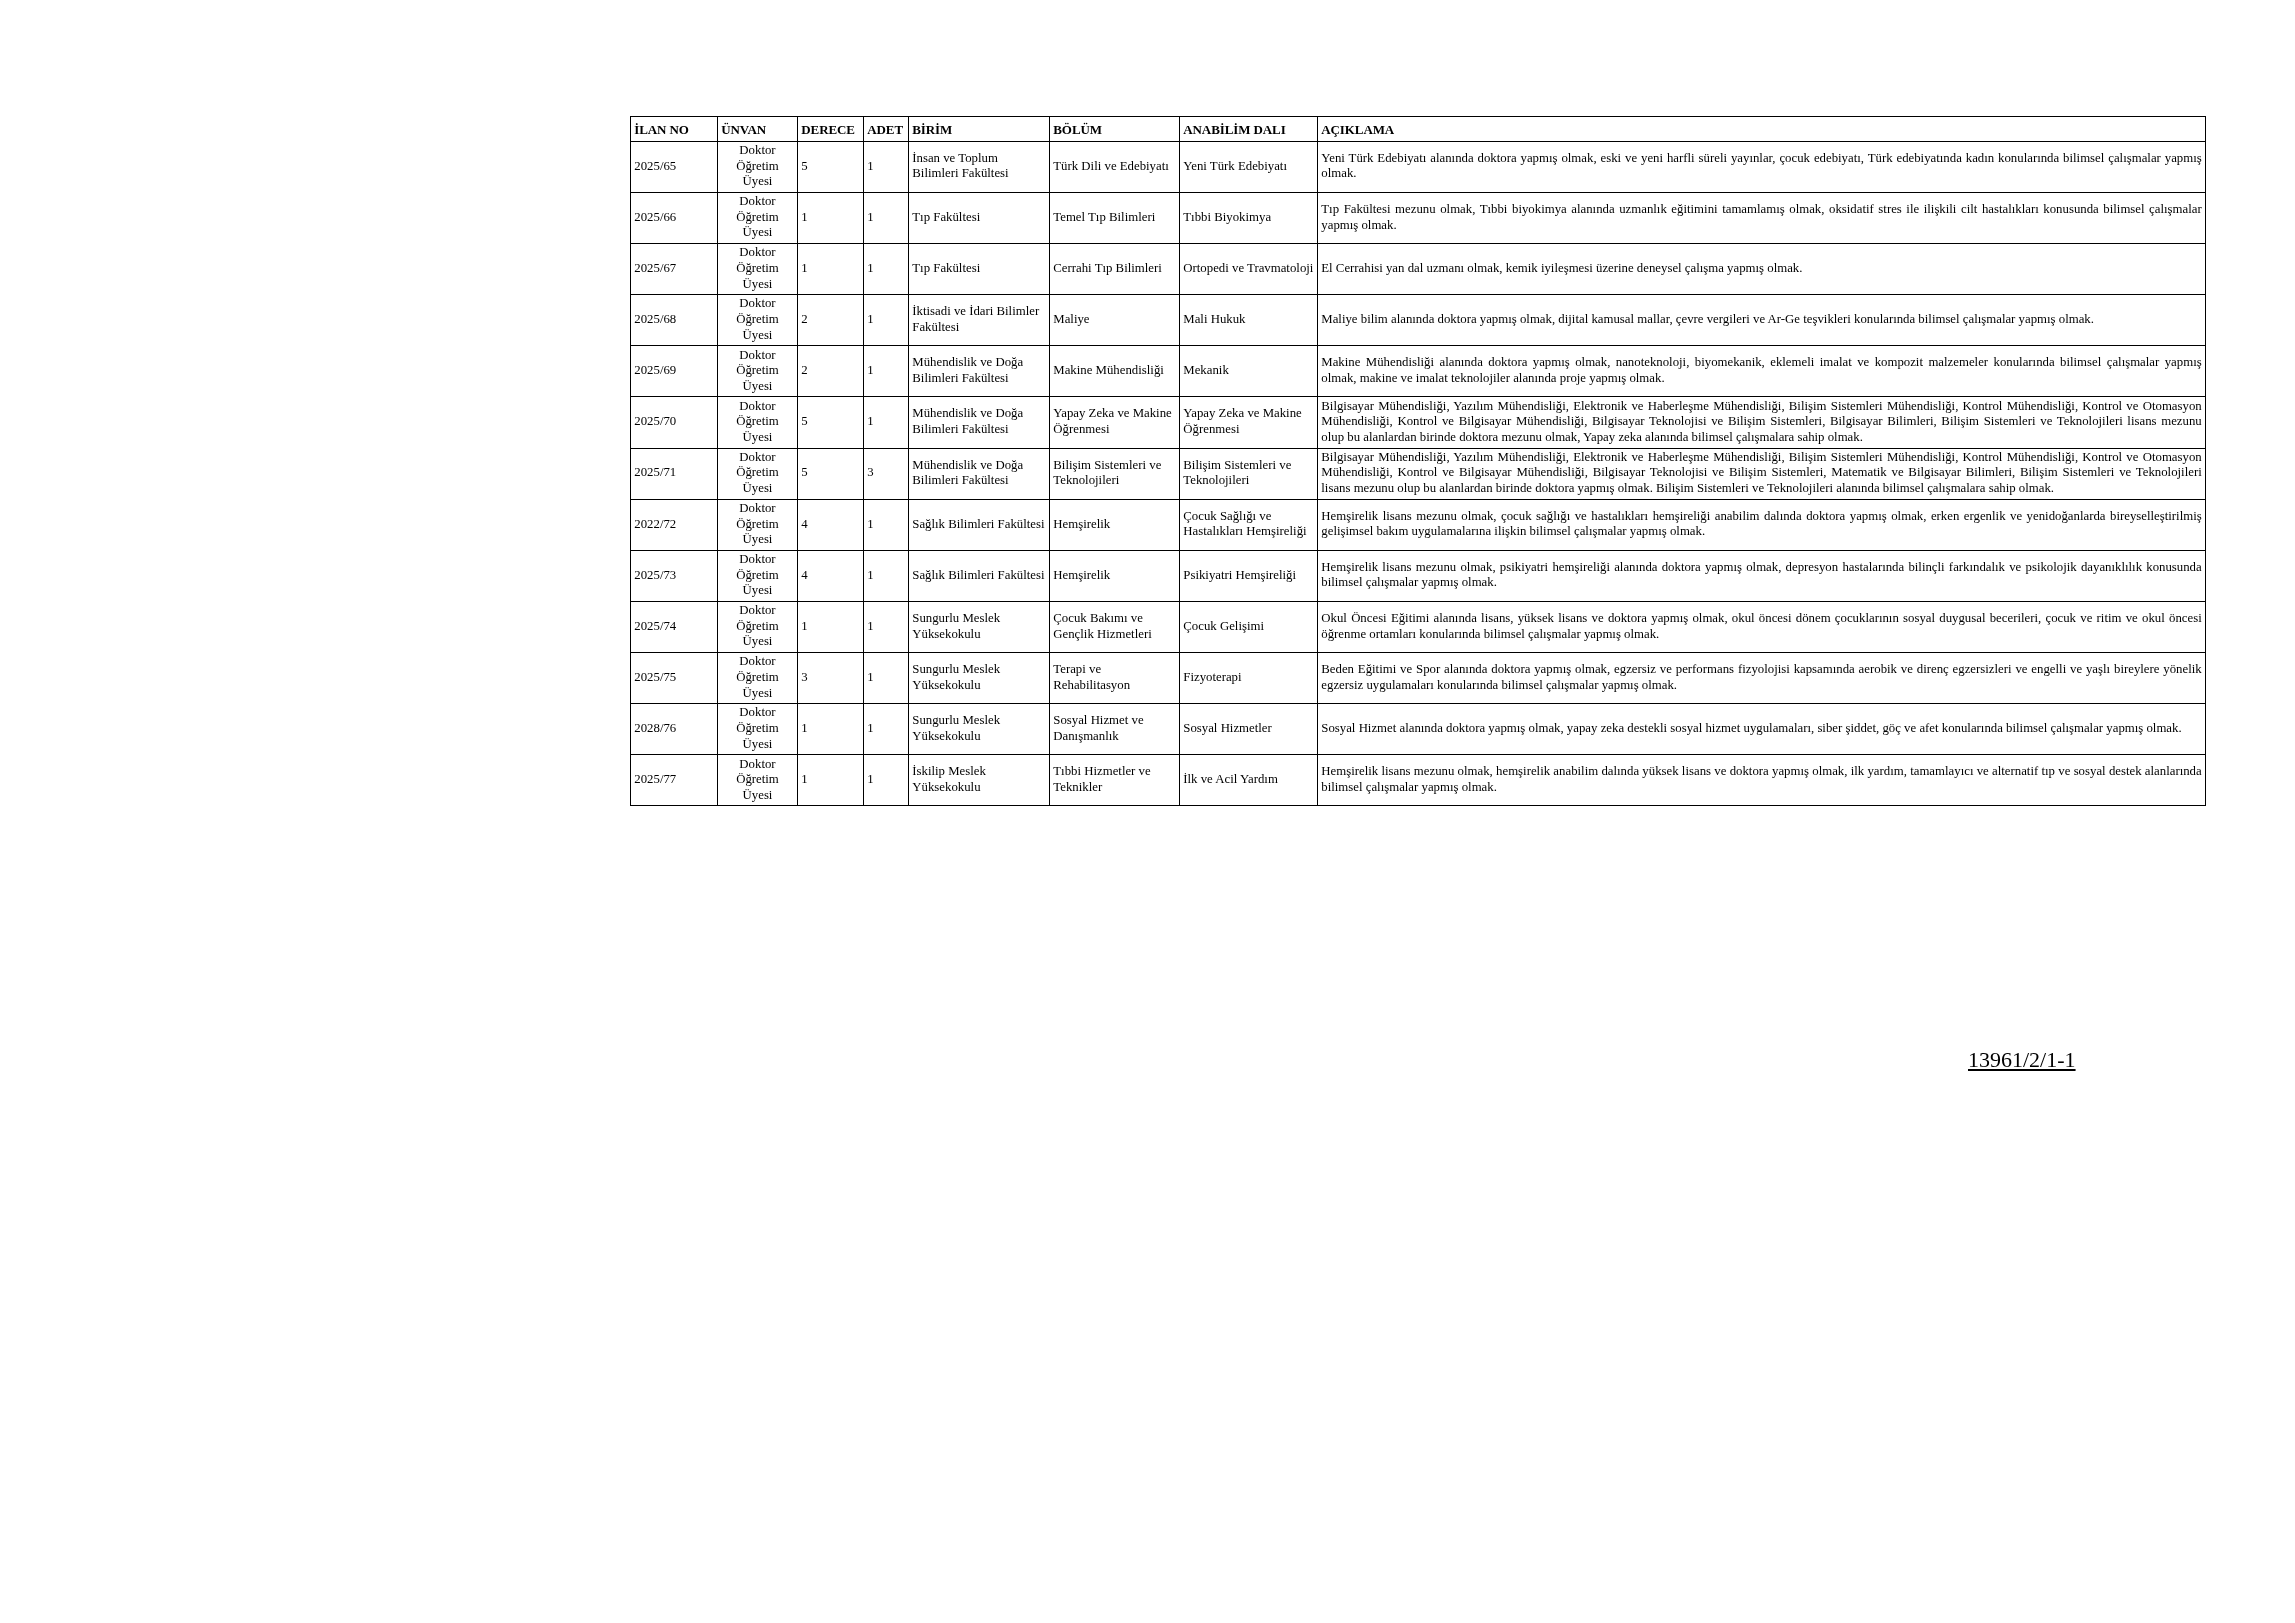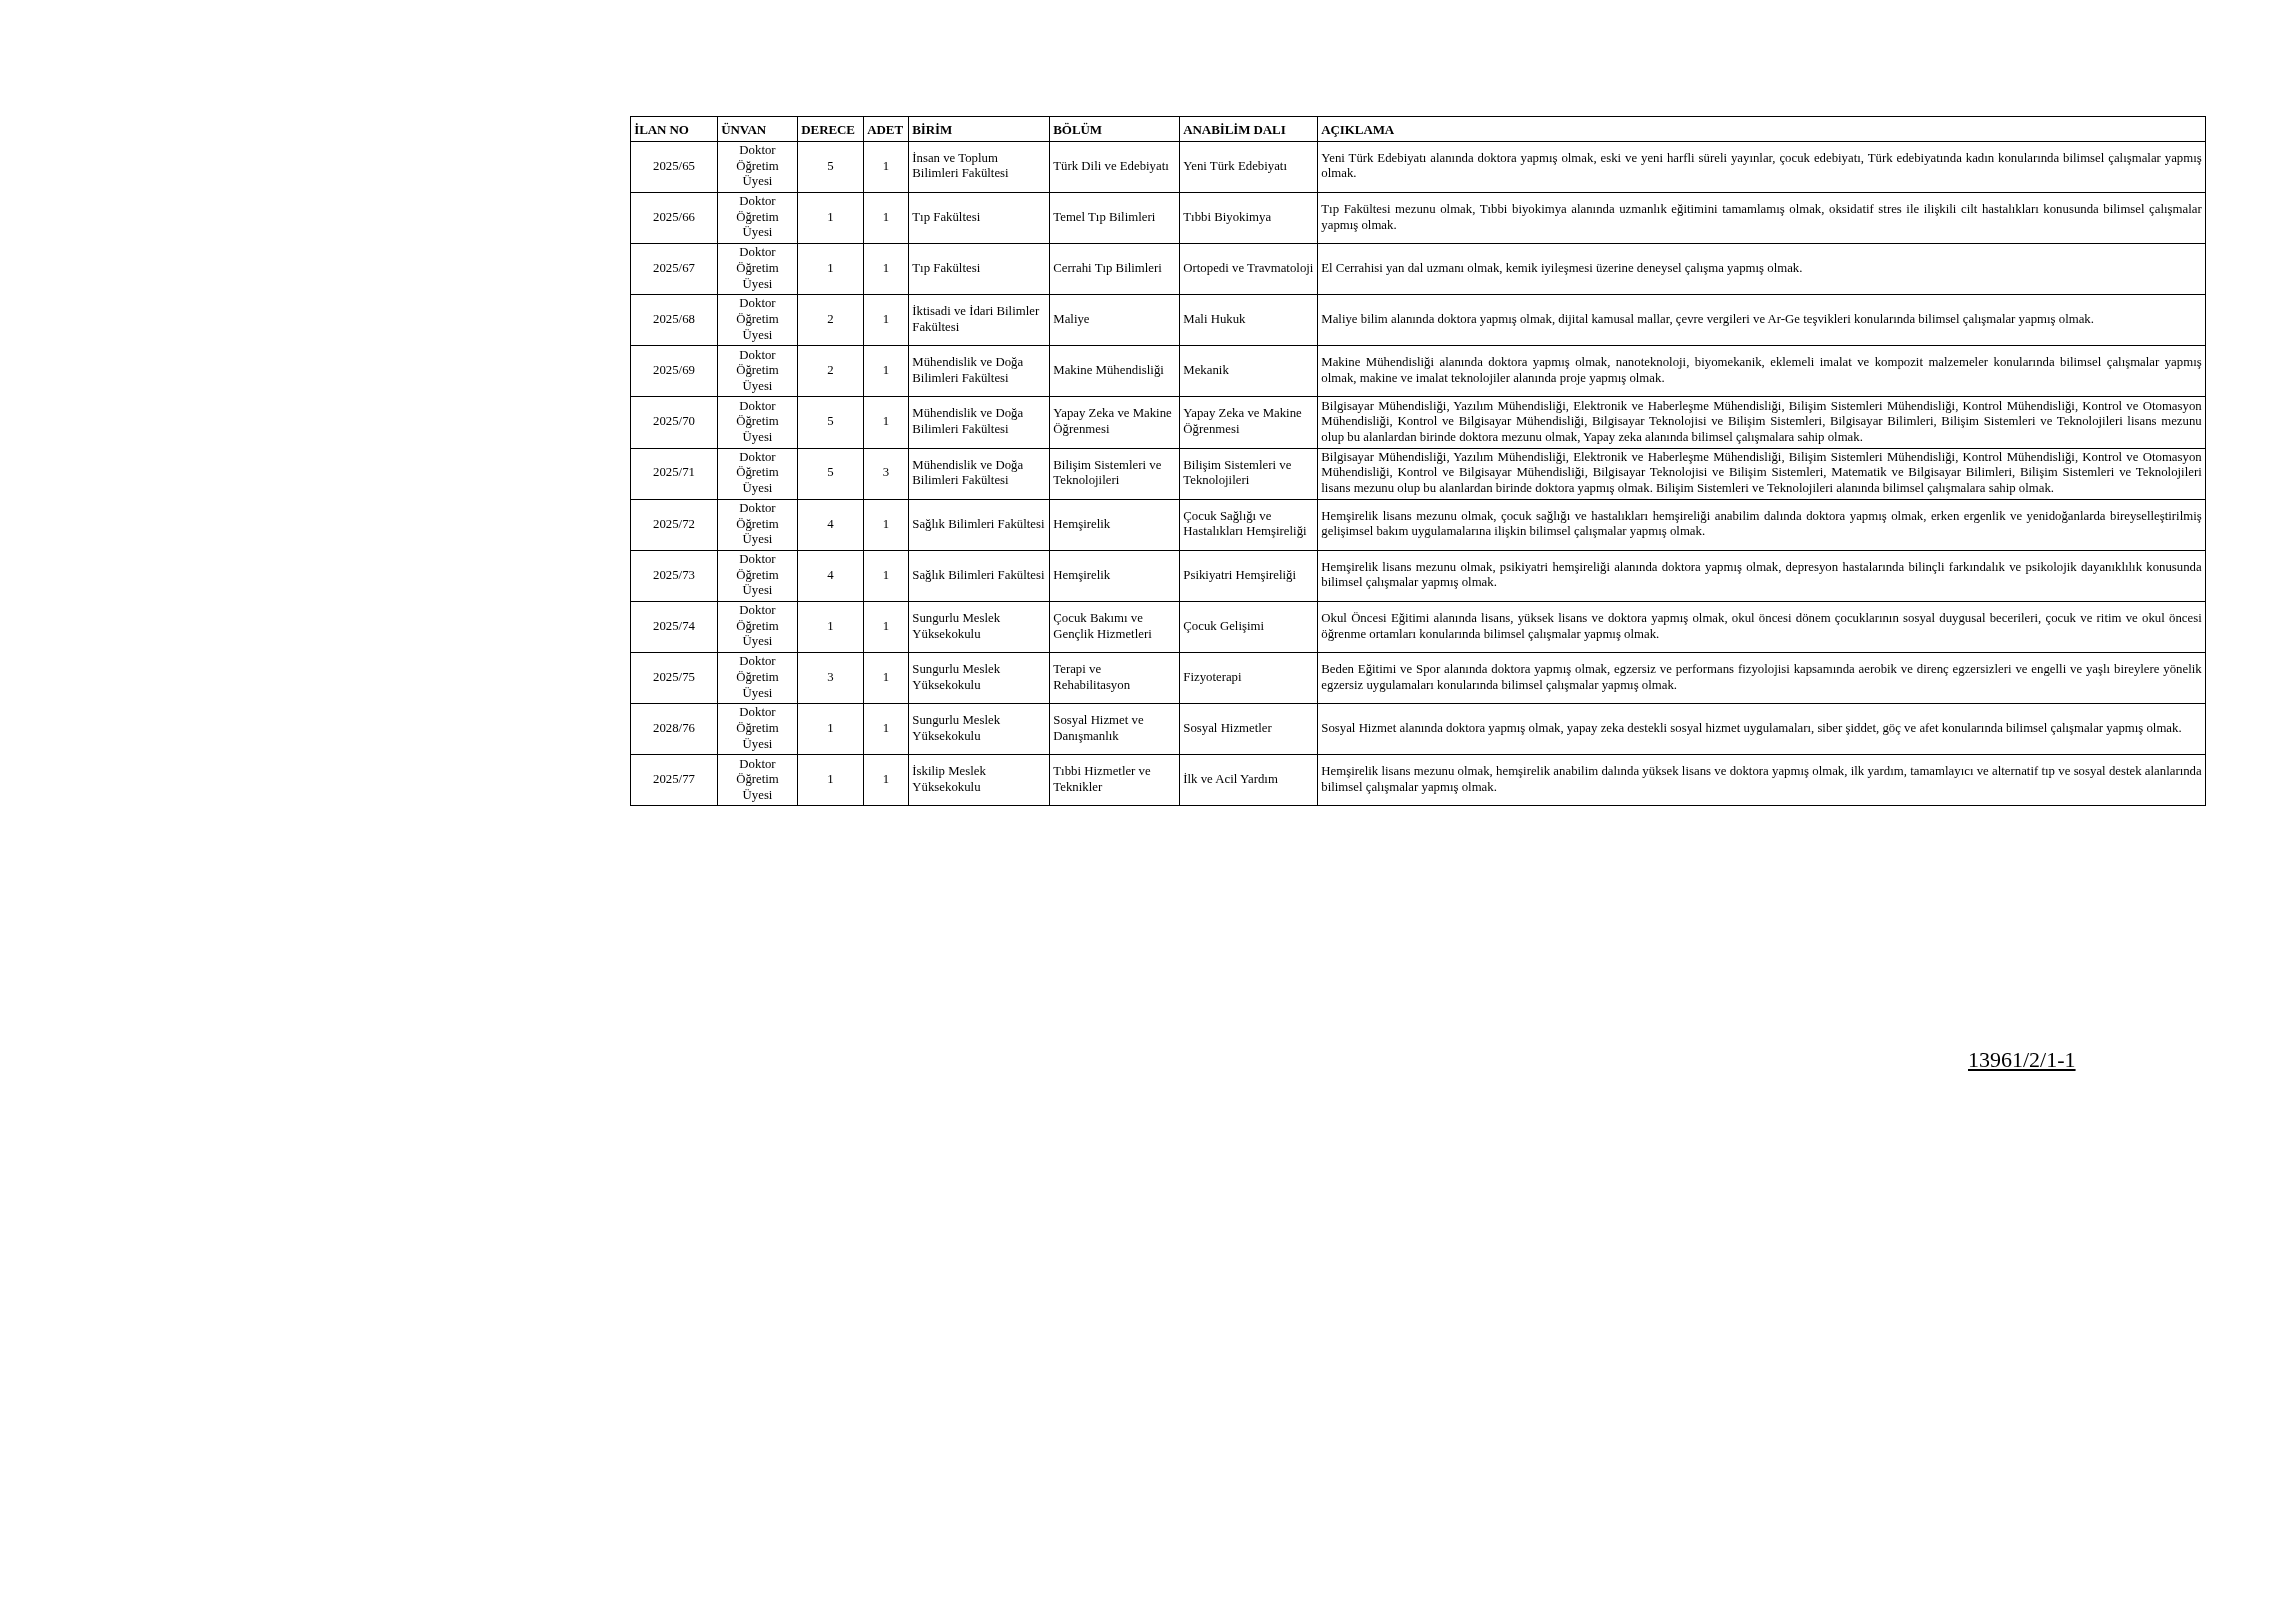--- a/index.html
+++ b/index.html
@@ -61,21 +61,21 @@
     text-align: left;
     font-size: 13px;
     letter-spacing: -0.1px;
     padding-top: 4.6px;
     padding-bottom: 3.3px;
     white-space: nowrap;
     border-bottom: 1.3px solid #000;
   }
 
   td.cell-center {
-    text-align: center;
+    text-align: left;
   }
   td.cell-left {
     text-align: left;
   }
   td.cell-just {
     text-align: justify;
     text-justify: inter-word;
     vertical-align: top;
     padding-top: 2.6px;
     line-height: 1.2;
@@ -201,21 +201,21 @@
           <td class="cell-unvan">Doktor Öğretim Üyesi</td>
           <td class="cell-center">5</td>
           <td class="cell-center">3</td>
           <td class="cell-left">Mühendislik ve Doğa Bilimleri Fakültesi</td>
           <td class="cell-left">Bilişim Sistemleri ve Teknolojileri</td>
           <td class="cell-left">Bilişim Sistemleri ve Teknolojileri</td>
           <td class="cell-just">Bilgisayar Mühendisliği, Yazılım Mühendisliği, Elektronik ve Haberleşme Mühendisliği, Bilişim Sistemleri Mühendisliği, Kontrol Mühendisliği, Kontrol ve Otomasyon Mühendisliği, Kontrol ve Bilgisayar Mühendisliği, Bilgisayar Teknolojisi ve Bilişim Sistemleri, Matematik ve Bilgisayar Bilimleri, Bilişim Sistemleri ve Teknolojileri lisans mezunu olup bu alanlardan birinde doktora yapmış olmak. Bilişim Sistemleri ve Teknolojileri alanında bilimsel çalışmalara sahip olmak.</td>
         </tr>
 
         <tr>
-          <td class="cell-center">2025/72</td>
+          <td class="cell-center">2022/72</td>
           <td class="cell-unvan">Doktor Öğretim Üyesi</td>
           <td class="cell-center">4</td>
           <td class="cell-center">1</td>
           <td class="cell-left">Sağlık Bilimleri Fakültesi</td>
           <td class="cell-left">Hemşirelik</td>
           <td class="cell-left">Çocuk Sağlığı ve Hastalıkları Hemşireliği</td>
           <td class="cell-just">Hemşirelik lisans mezunu olmak, çocuk sağlığı ve hastalıkları hemşireliği anabilim dalında doktora yapmış olmak, erken ergenlik ve yenidoğanlarda bireyselleştirilmiş gelişimsel bakım uygulamalarına ilişkin bilimsel çalışmalar yapmış olmak.</td>
         </tr>
 
         <tr>

